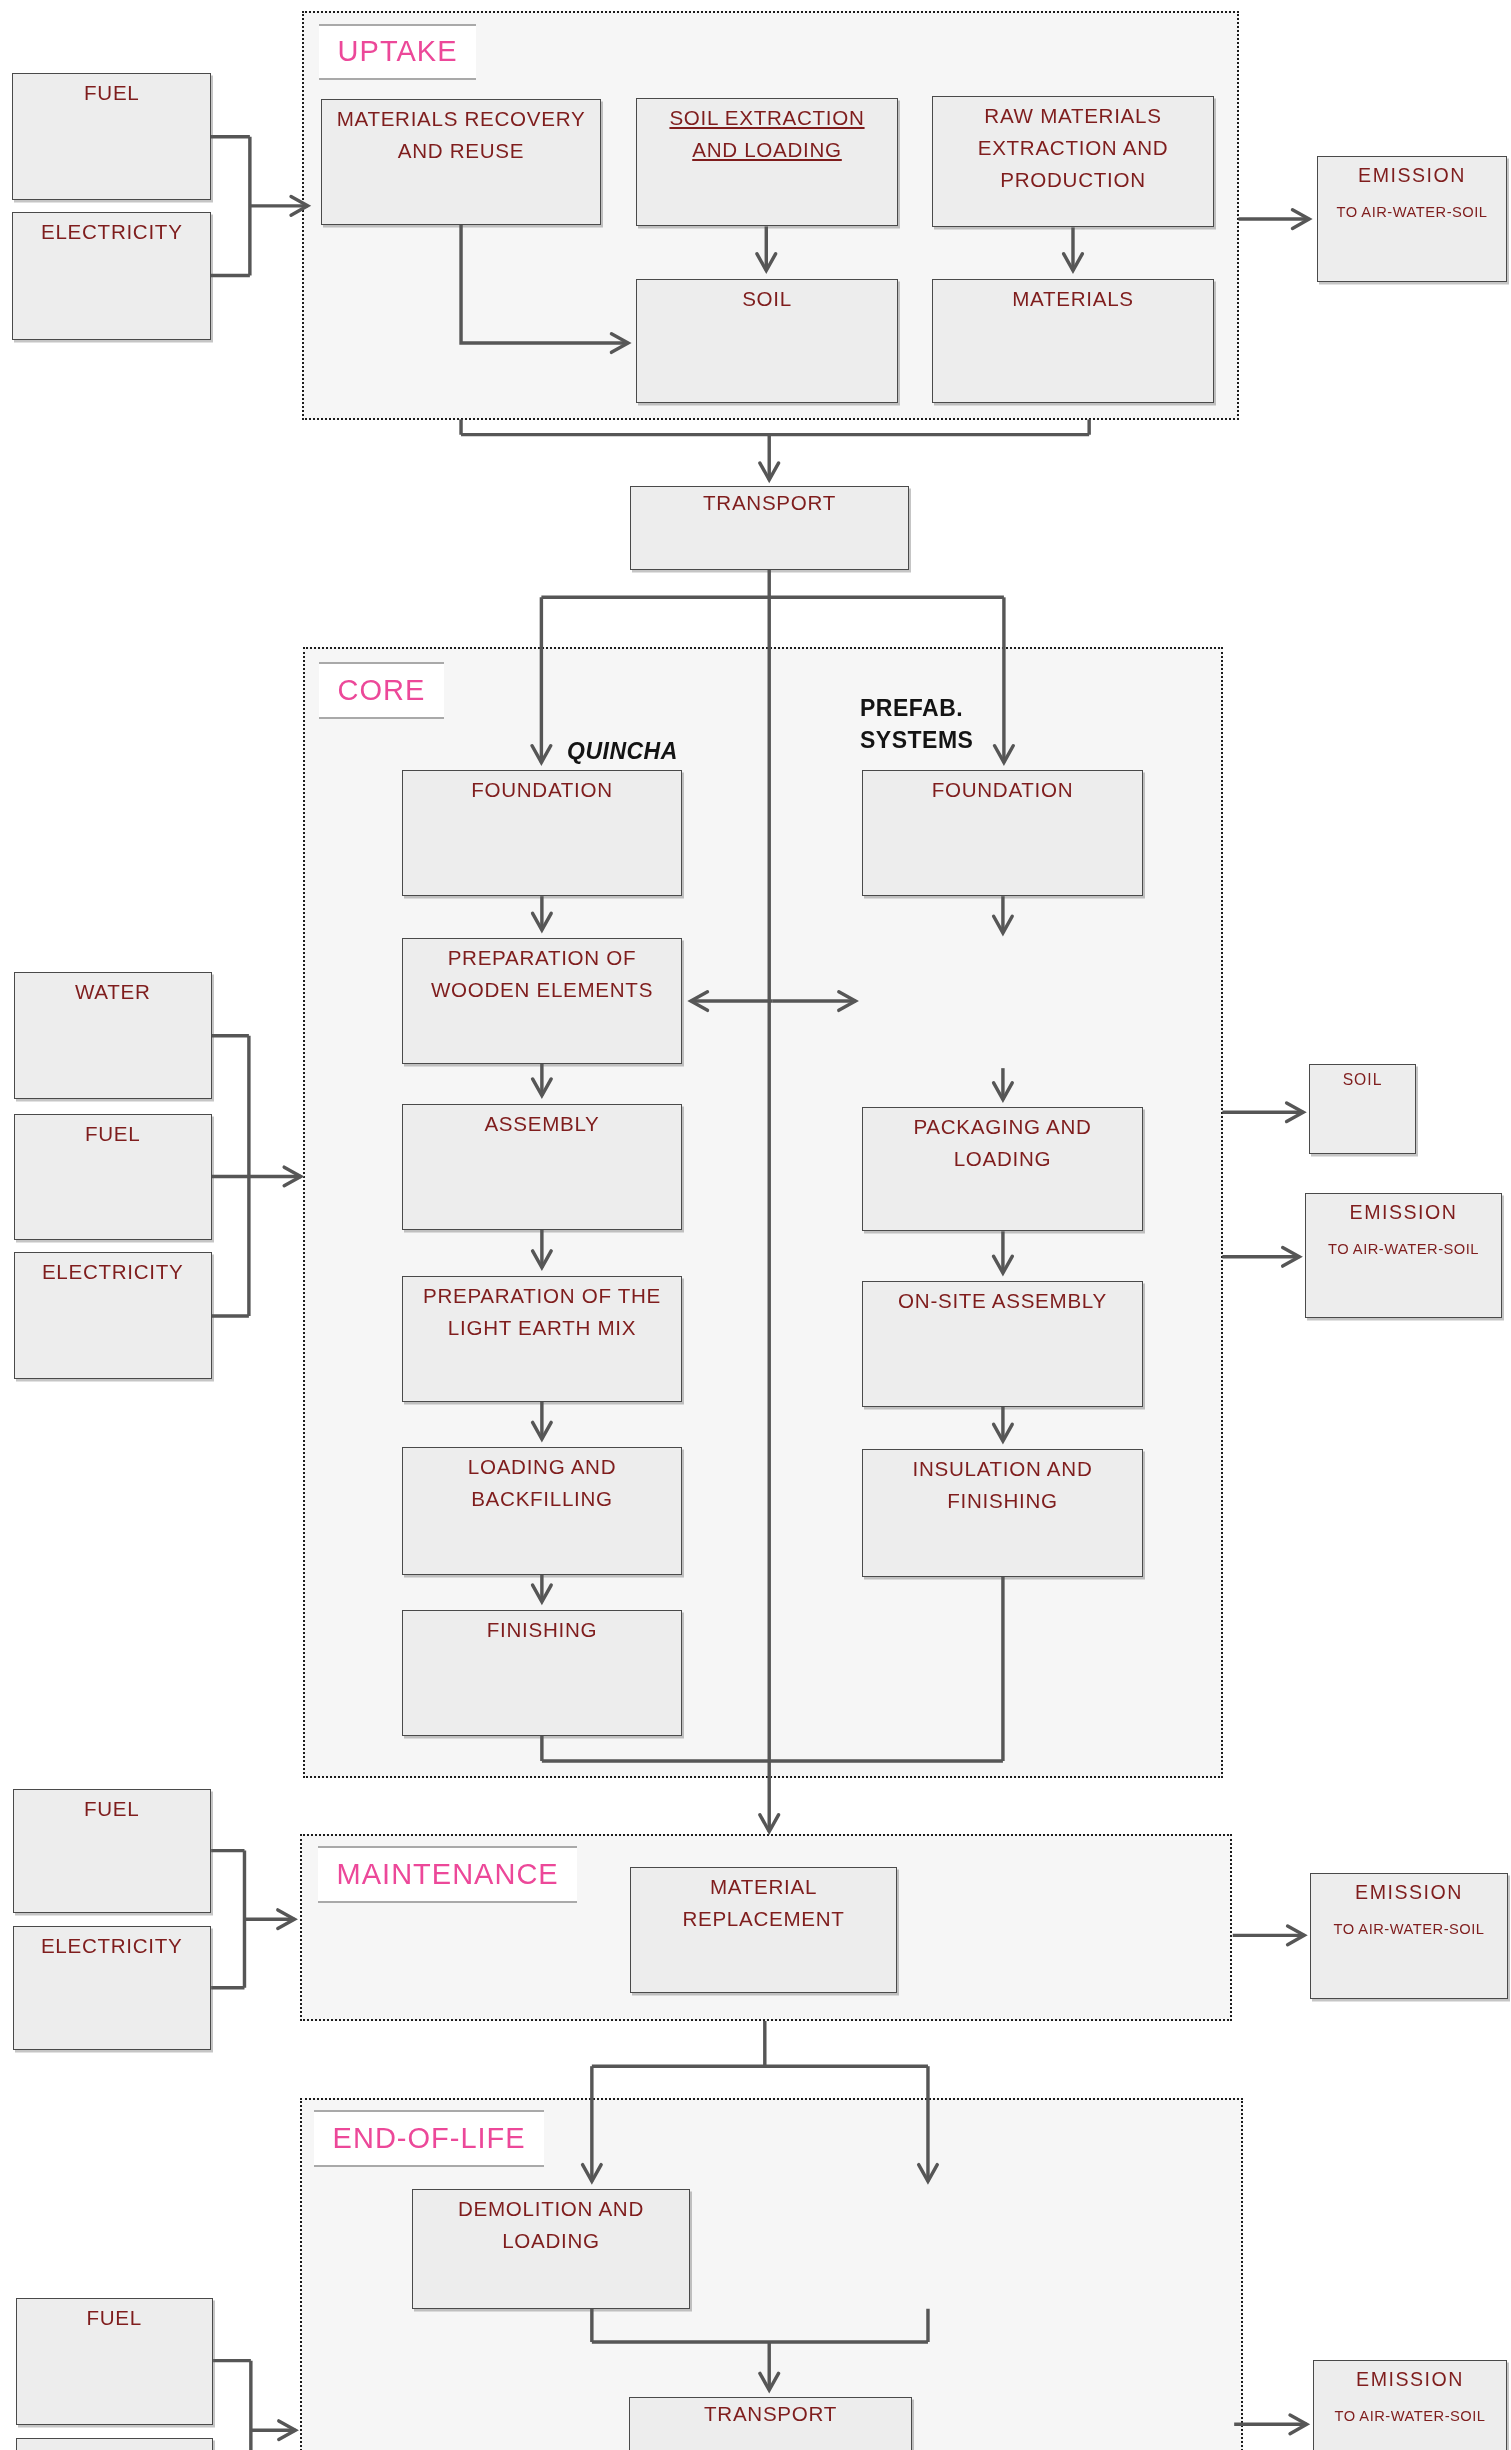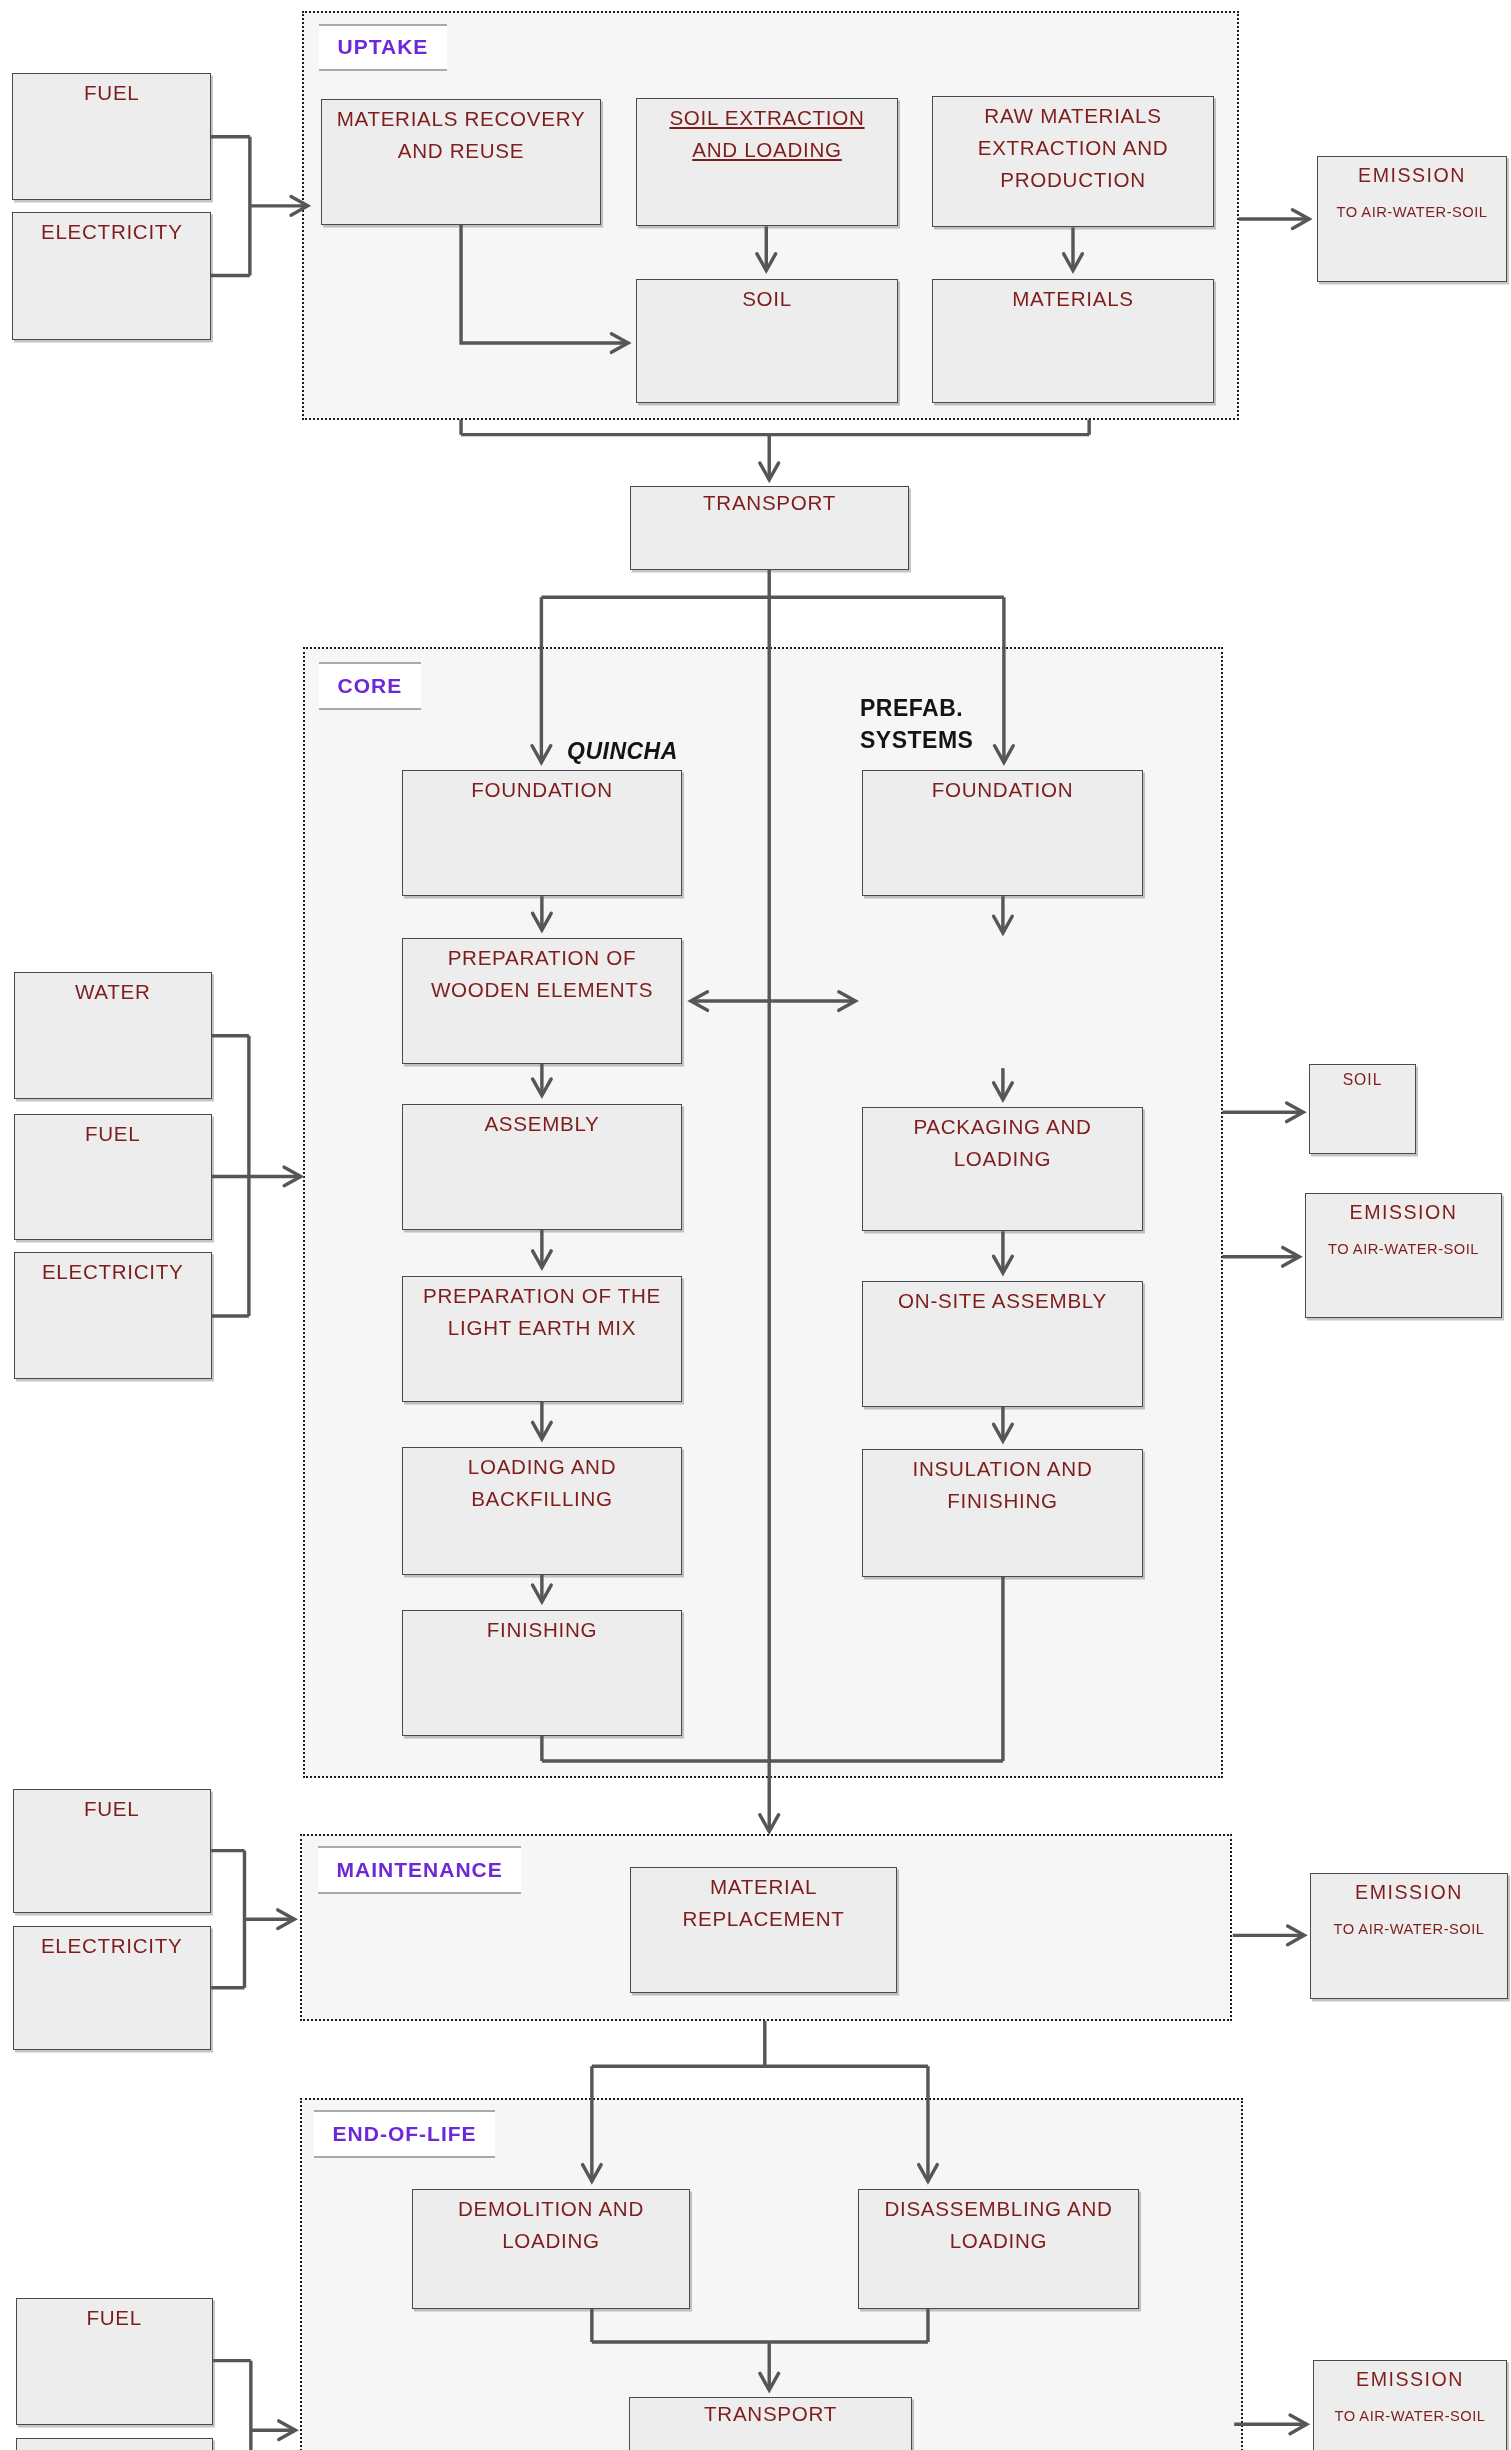--- a/index.html
+++ b/index.html
@@ -5,21 +5,21 @@
   html,body{margin:0;padding:0;background:#ffffff;}
   #canvas{
     position:relative;width:1511px;height:2737px;background:#ffffff;overflow:hidden;
     font-family:"Liberation Sans",sans-serif;color:#232323;
   }
   .section{
     position:absolute;background:#f6f6f6;border:2.5px dotted #1c1c1c;box-sizing:border-box;z-index:1;
   }
   .chip{
     position:absolute;background:#ffffff;border-top:2px solid #a9a9a9;border-bottom:2px solid #a9a9a9;
-    font-weight:bold;font-size:21px;letter-spacing:1px;color:#6d28d9;
+    font-weight:normal;font-size:29px;letter-spacing:1px;color:#ec4899;
     padding:9.8px 18.6px;white-space:nowrap;z-index:4;
   }
   .connectors{position:absolute;left:0;top:0;z-index:2;}
   .box{
     position:absolute;background:#ededed;border:1.5px solid #4a4a4a;
     box-shadow:2px 2.5px 0 rgba(90,90,90,.35);
     display:flex;flex-direction:column;align-items:center;justify-content:flex-start;
     text-align:center;font-size:20.6px;line-height:1.55;letter-spacing:0.7px;color:#7f1d1d;
     padding:2.9px 9.8px;box-sizing:border-box;z-index:3;
   }
@@ -193,23 +193,20 @@
       <span>INSULATION AND FINISHING</span>
     </div>
 
   <div class="box" style="left:630px;top:1867px;width:267px;height:126px;">
       <span>MATERIAL REPLACEMENT</span>
     </div>
 
   <div class="box" style="left:412px;top:2189px;width:278px;height:120px;">
       <span>DEMOLITION AND LOADING</span>
     </div>
-  <div class="box" style="left:858px;top:2189px;width:281px;height:120px;">
-      <span>DISASSEMBLING AND LOADING</span>
-    </div>
   <div class="box slim" style="left:629px;top:2397px;width:283px;height:117px;">
       <span>TRANSPORT</span>
     </div>
 
   <div class="box" style="left:1317px;top:156px;width:190px;height:126px;">
     <span class="t">EMISSION</span>
     <span class="s">TO AIR-WATER-SOIL</span>
   </div>
   <div class="box small-text" style="left:1309px;top:1064px;width:107px;height:90px;">
       <span>SOIL</span>

